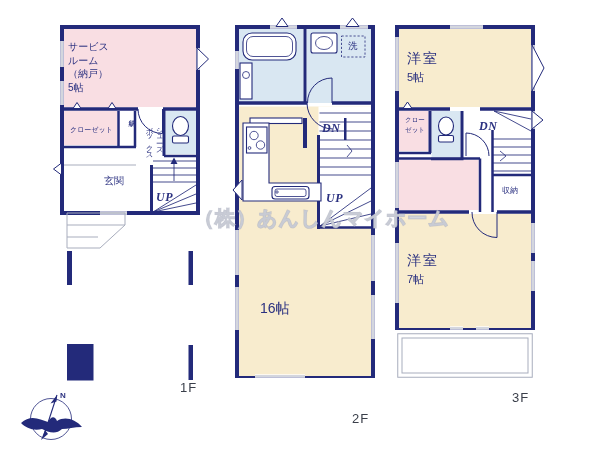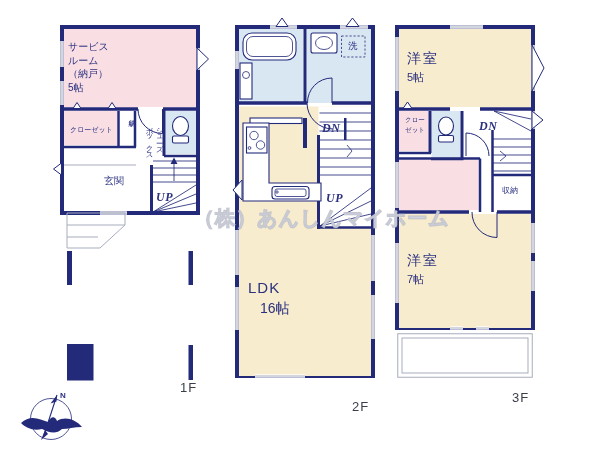--- a/index.html
+++ b/index.html
@@ -266,23 +266,22 @@
   <div class="lbl vert" style="left:119px;top:114px;height:36px;font-size:7px">収納</div>
   <div class="lbl vert" style="left:136px;top:122px;height:62px;font-size:7.5px">シューズ
 ボックス</div>
   <div class="lbl" style="left:96px;top:174px;width:44px;font-size:10px">玄関</div>
   <div class="lbl stairlbl" style="left:148px;top:189px;width:24px">UP</div>
   <div class="lbl flabel" style="left:172px;top:379px;width:24px">1F</div>
 
   <div class="lbl" style="left:340px;top:40px;width:26px;font-size:9.5px">洗</div>
   <div class="lbl stairlbl" style="left:314px;top:120px;width:24px">DN</div>
   <div class="lbl stairlbl" style="left:318px;top:190px;width:24px">UP</div>
-  <div class="lbl" style="left:240px;top:278px;width:128px;font-size:15px;letter-spacing:1px">LDK</div>
   <div class="lbl" style="left:252px;top:299px;width:128px;font-size:14px">16帖</div>
-  <div class="lbl flabel" style="left:344px;top:398px;width:24px">2F</div>
+  <div class="lbl flabel" style="left:344px;top:410px;width:24px">2F</div>
 
   <div class="lbl" style="left:399px;top:49px;width:132px;font-size:14px;letter-spacing:2px">洋室</div>
   <div class="lbl" style="left:399px;top:70px;width:132px;font-size:11px">5帖</div>
   <div class="lbl" style="left:397px;top:115px;width:34px;font-size:6.5px;line-height:1.5">クロー
 ゼット</div>
   <div class="lbl stairlbl" style="left:471px;top:118px;width:24px">DN</div>
   <div class="lbl" style="left:494px;top:186px;width:38px;font-size:8px">収納</div>
   <div class="lbl" style="left:399px;top:251px;width:132px;font-size:14px;letter-spacing:2px">洋室</div>
   <div class="lbl" style="left:399px;top:272px;width:157px;font-size:11px">7帖</div>
   <div class="lbl flabel" style="left:504px;top:389px;width:24px">3F</div>

